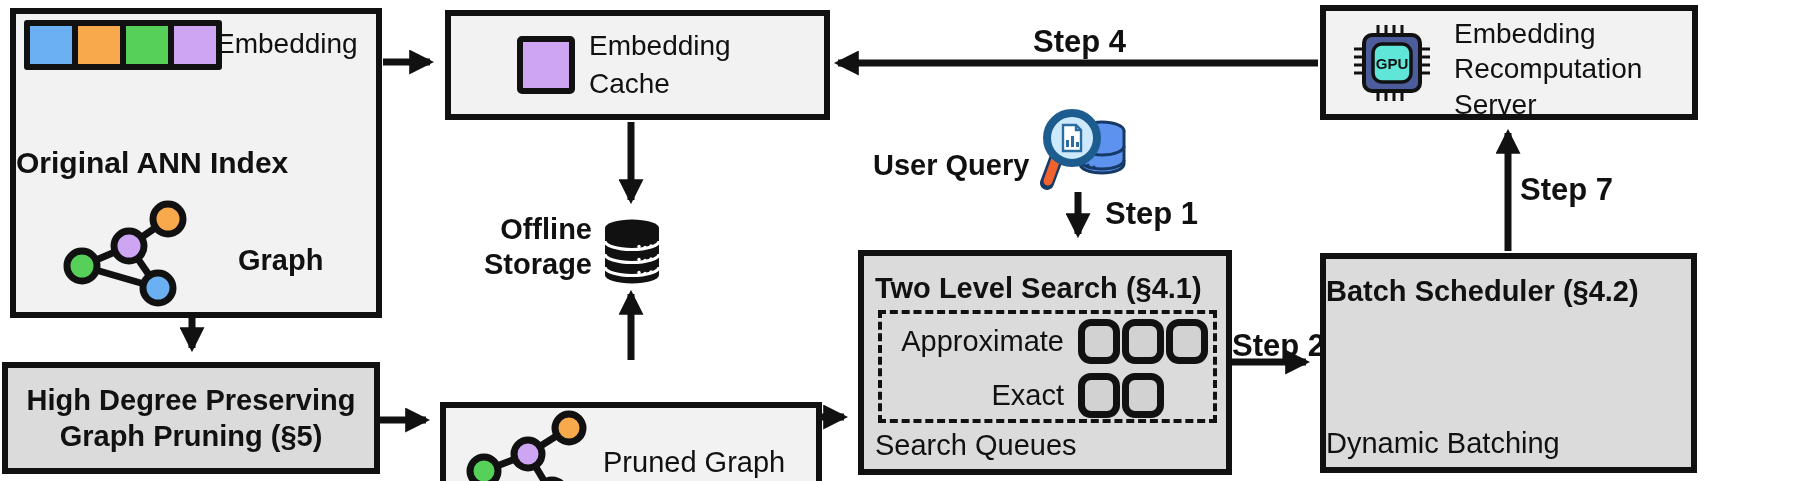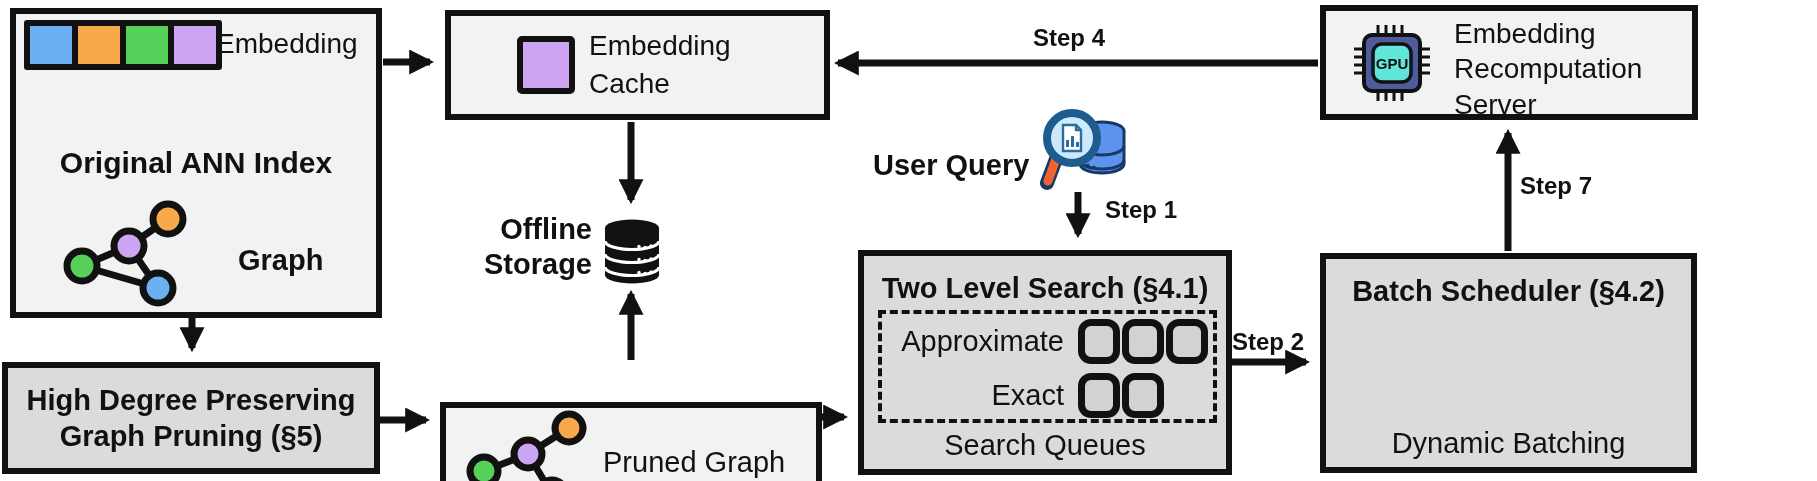--- a/index.html
+++ b/index.html
@@ -3,22 +3,22 @@
 <meta charset="utf-8">
 <style>
   html,body{margin:0;padding:0;background:#fff;}
   body{font-family:"Liberation Sans",sans-serif;color:#111;}
   #canvas{position:relative;width:1817px;height:481px;background:#fff;overflow:hidden;}
   .abs{position:absolute;}
   .box{position:absolute;background:#f2f2f2;border:6px solid #111;box-sizing:border-box;}
   .box.dark{background:#dbdbdb;}
   .t{font-size:29px;line-height:1.25;}
   .b{font-weight:700;}
-  .center{text-align:center;width:100%;}
-  .step-label{position:absolute;font-weight:700;font-size:24px;white-space:nowrap;}
+  .center{text-align:left;width:100%;}
+  .step-label{position:absolute;font-weight:700;font-size:31px;white-space:nowrap;}
   .dashed{position:absolute;border:4px dashed #111;box-sizing:border-box;}
   .q-grid{display:grid;grid-template-columns:196px 1fr;row-gap:9px;padding-top:5px;}
   .q-label{text-align:right;padding-right:14px;font-size:29px;line-height:45px;white-space:nowrap;}
   .q-squares{display:flex;gap:2px;align-items:center;}
   .qsq{width:42px;height:45px;border:7px solid #111;border-radius:13px;background:#d2d2d2;box-sizing:border-box;}
   .b-grid{display:grid;grid-template-columns:70px 120px 1fr;row-gap:11px;padding-top:10px;align-items:center;}
   .b-label{text-align:right;padding-right:14px;font-size:28px;white-space:nowrap;}
   .b-squares{display:flex;gap:2px;}
   .bsq{width:44px;height:44px;border:5px solid #111;border-radius:3px;box-sizing:border-box;}
   .emb-strip{position:absolute;display:flex;gap:6px;background:#111;padding:6px;border-radius:3px;}
@@ -155,21 +155,21 @@
     <g>
       <path d="M25,27 h13 l5,5 v21 h-18 z" fill="#fff" stroke="#2b6ca3" stroke-width="2.4"></path>
       <path d="M38,27 v5 h5" fill="none" stroke="#2b6ca3" stroke-width="2.4"></path>
       <rect x="28" y="42" width="3" height="7" fill="#2b6ca3"></rect>
       <rect x="33" y="38" width="3" height="11" fill="#2b6ca3"></rect>
       <rect x="38" y="44" width="3" height="5" fill="#2b6ca3"></rect>
     </g>
   </svg>
   <div class="step-label" style="left:1105px;top:196px;">Step 1</div>
 
-  <div class="box dark" style="left:858px;top:250px;width:374px;height:225px;">
+  <div class="box dark" style="left:858px;top:250px;width:374px;height:225px;padding-left:11px;">
     <div class="abs t b center" style="top:14px;">Two Level Search (§4.1)</div>
     <div class="dashed" style="left:14px;top:54px;width:339px;height:113px;">
       <div class="q-grid">
         <div class="q-label">Approximate</div>
         <div class="q-squares">
             <div class="qsq"></div>
             <div class="qsq"></div>
             <div class="qsq"></div>
           </div>
         <div class="q-label">Exact</div>

